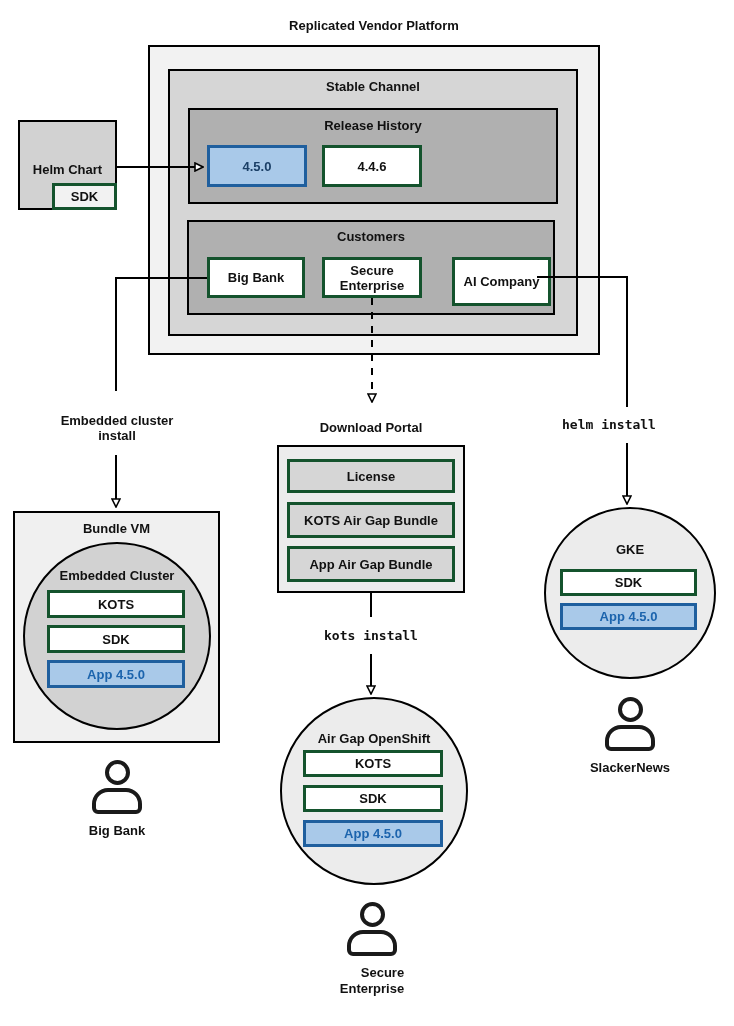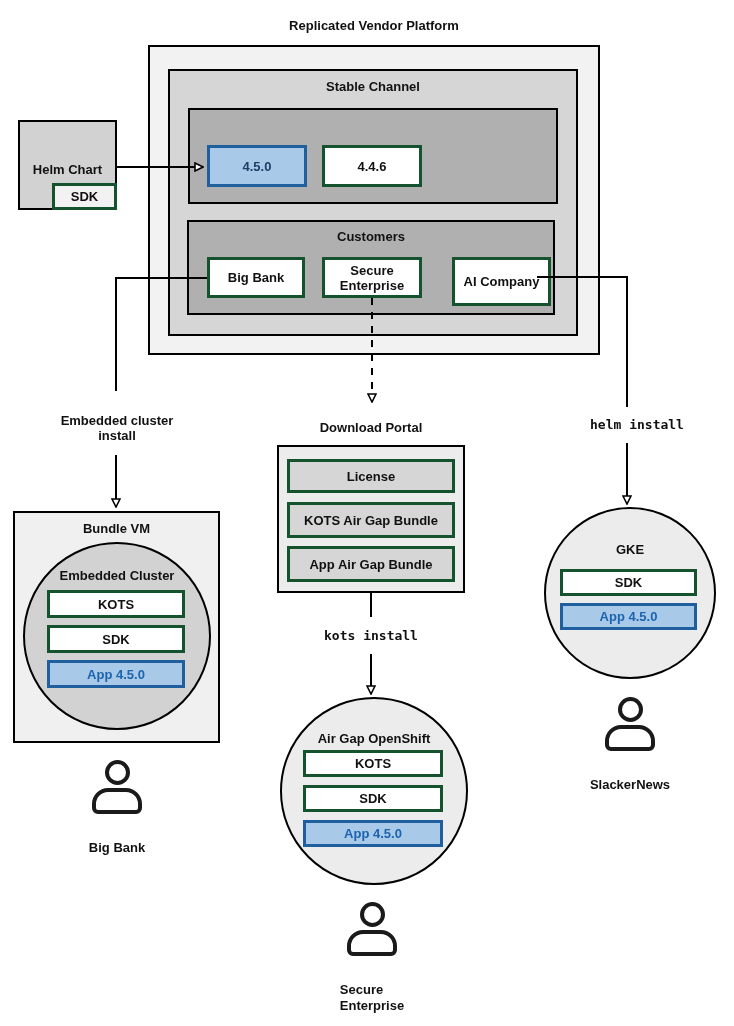--- a/index.html
+++ b/index.html
@@ -21,35 +21,36 @@
         display:flex;align-items:center;justify-content:center;text-align:center;
         font-weight:bold;font-size:13px;line-height:15px;}
   .item.blue{background:#a9c9e9;border-color:#1f5f9e;color:#1c64ad;}
   .item.blue.dark{color:#1b3f66;}
   .mono{font-family:"DejaVu Sans Mono","Liberation Mono",monospace;font-weight:bold;font-size:16px;}
   .flowlbl{position:absolute;text-align:center;font-weight:bold;font-size:13px;line-height:15px;white-space:pre-line;}
   .overlay{position:absolute;left:0;top:0;width:734px;height:1026px;pointer-events:none;z-index:5;}
   .persona{position:absolute;width:120px;display:flex;flex-direction:column;align-items:center;}
   .p-head{width:25px;height:25px;border:4px solid #1a1a1a;border-radius:50%;background:#fff;box-sizing:border-box;}
   .p-body{width:50px;height:26px;border:4px solid #1a1a1a;border-radius:16px 16px 6px 6px;background:#fff;box-sizing:border-box;margin-top:3px;}
-  .p-label{margin-top:26px;font-weight:bold;font-size:13px;line-height:16px;text-align:left;white-space:pre-line;}
+  .p-label{margin-top:9px;font-weight:bold;font-size:13px;line-height:16px;text-align:right;white-space:pre-line;}
 </style>
 </head>
 <body>
 
 <div class="canvas">
 
   <div class="abs lbl" style="left:148px;top:18px;width:452px;font-size:13px;">Replicated Vendor Platform</div>
 
   <div class="box fill-light" style="left:148px;top:45px;width:452px;height:310px;">
 
     <div class="box fill-mid" style="left:18px;top:22px;width:410px;height:267px;">
       <div class="toplbl" style="top:8px;">Stable Channel</div>
 
       <div class="box fill-dark" style="left:18px;top:37px;width:370px;height:96px;">
+        <div class="toplbl" style="top:8px;">Release History</div>
         <div class="item blue dark" style="left:17px;top:35px;width:100px;height:42px;">4.5.0</div>
         <div class="item" style="left:132px;top:35px;width:100px;height:42px;">4.4.6</div>
       </div>
 
       <div class="box fill-dark" style="left:17px;top:149px;width:368px;height:95px;">
         <div class="toplbl" style="top:7px;">Customers</div>
         <div class="item" style="left:18px;top:35px;width:98px;height:41px;">Big Bank</div>
         <div class="item" style="left:133px;top:35px;width:100px;height:41px;">Secure Enterprise</div>
         <div class="item" style="left:263px;top:35px;width:99px;height:49px;">AI Company</div>
       </div>
@@ -57,21 +58,21 @@
   </div>
 
   <div class="box fill-helm" style="left:18px;top:120px;width:99px;height:90px;">
     <div class="toplbl" style="top:40px;">Helm Chart</div>
   </div>
   <div class="item fill-light" style="left:52px;top:183px;width:65px;height:27px;background:#f2f2f2;">SDK</div>
 
   <div class="flowlbl" style="left:37px;top:413px;width:160px;">Embedded cluster
 install</div>
   <div class="flowlbl" style="left:291px;top:420px;width:160px;">Download Portal</div>
-  <div class="flowlbl mono" style="left:557px;top:417px;width:160px;">helm install</div>
+  <div class="flowlbl mono" style="left:529px;top:417px;width:160px;">helm install</div>
   <div class="flowlbl mono" style="left:291px;top:628px;width:160px;">kots install</div>
 
   <div class="box fill-portal" style="left:277px;top:445px;width:188px;height:148px;">
     <div class="item fill-mid" style="left:8px;top:12px;width:168px;height:34px;background:#d6d6d6;">License</div>
     <div class="item fill-mid" style="left:8px;top:55px;width:168px;height:36px;background:#d6d6d6;">KOTS Air Gap Bundle</div>
     <div class="item fill-mid" style="left:8px;top:99px;width:168px;height:36px;background:#d6d6d6;">App Air Gap Bundle</div>
   </div>
 
   <div class="box fill-light" style="left:13px;top:511px;width:207px;height:232px;background:#f0f0f0;">
     <div class="toplbl" style="top:8px;">Bundle VM</div>

